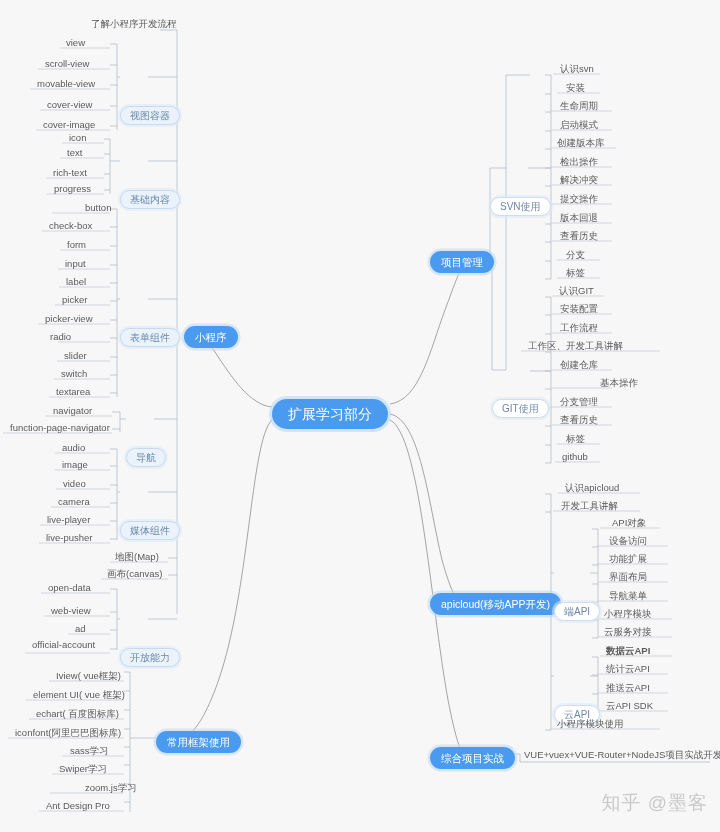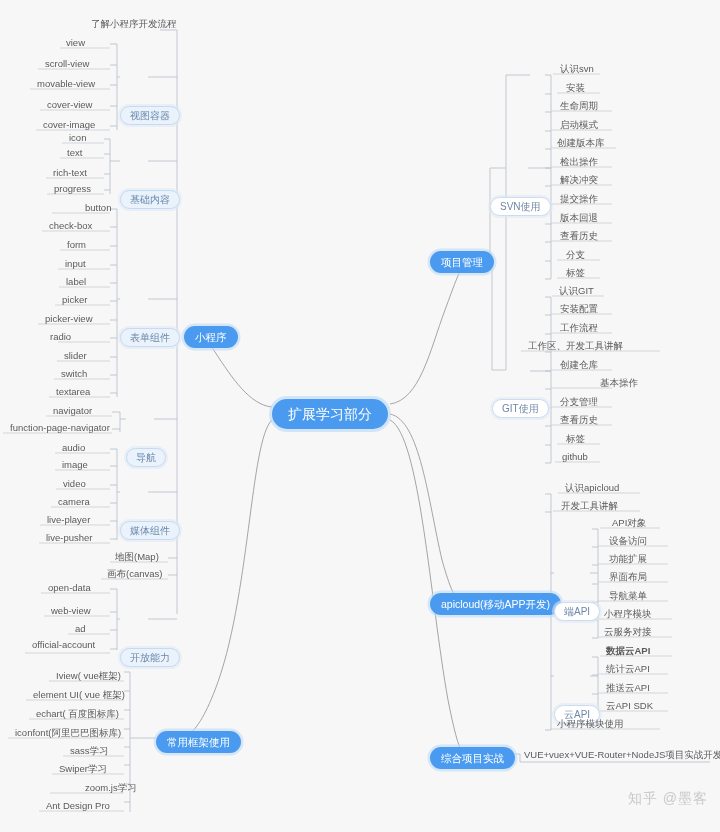--- a/index.html
+++ b/index.html
@@ -52,22 +52,22 @@
     box-shadow:0 0 0 2.5px rgba(190,218,247,.6);
   }
   .node-blue.big{
     font-size:14px;
     padding:8px 16px;
     border-radius:18px;
     box-shadow:0 0 0 3px rgba(190,218,247,.65);
   }
   .watermark{
     position:absolute;
-    right:12px;bottom:24px;
-    font-size:14px;
+    right:12px;bottom:16px;
+    font-size:19px;
     color:#c9c9c9;
     letter-spacing:1px;
   }
 </style>
 </head>
 <body>
 
 <div id="mindmap">
 
   <svg class="svg-layer" viewBox="0 0 720 832">

